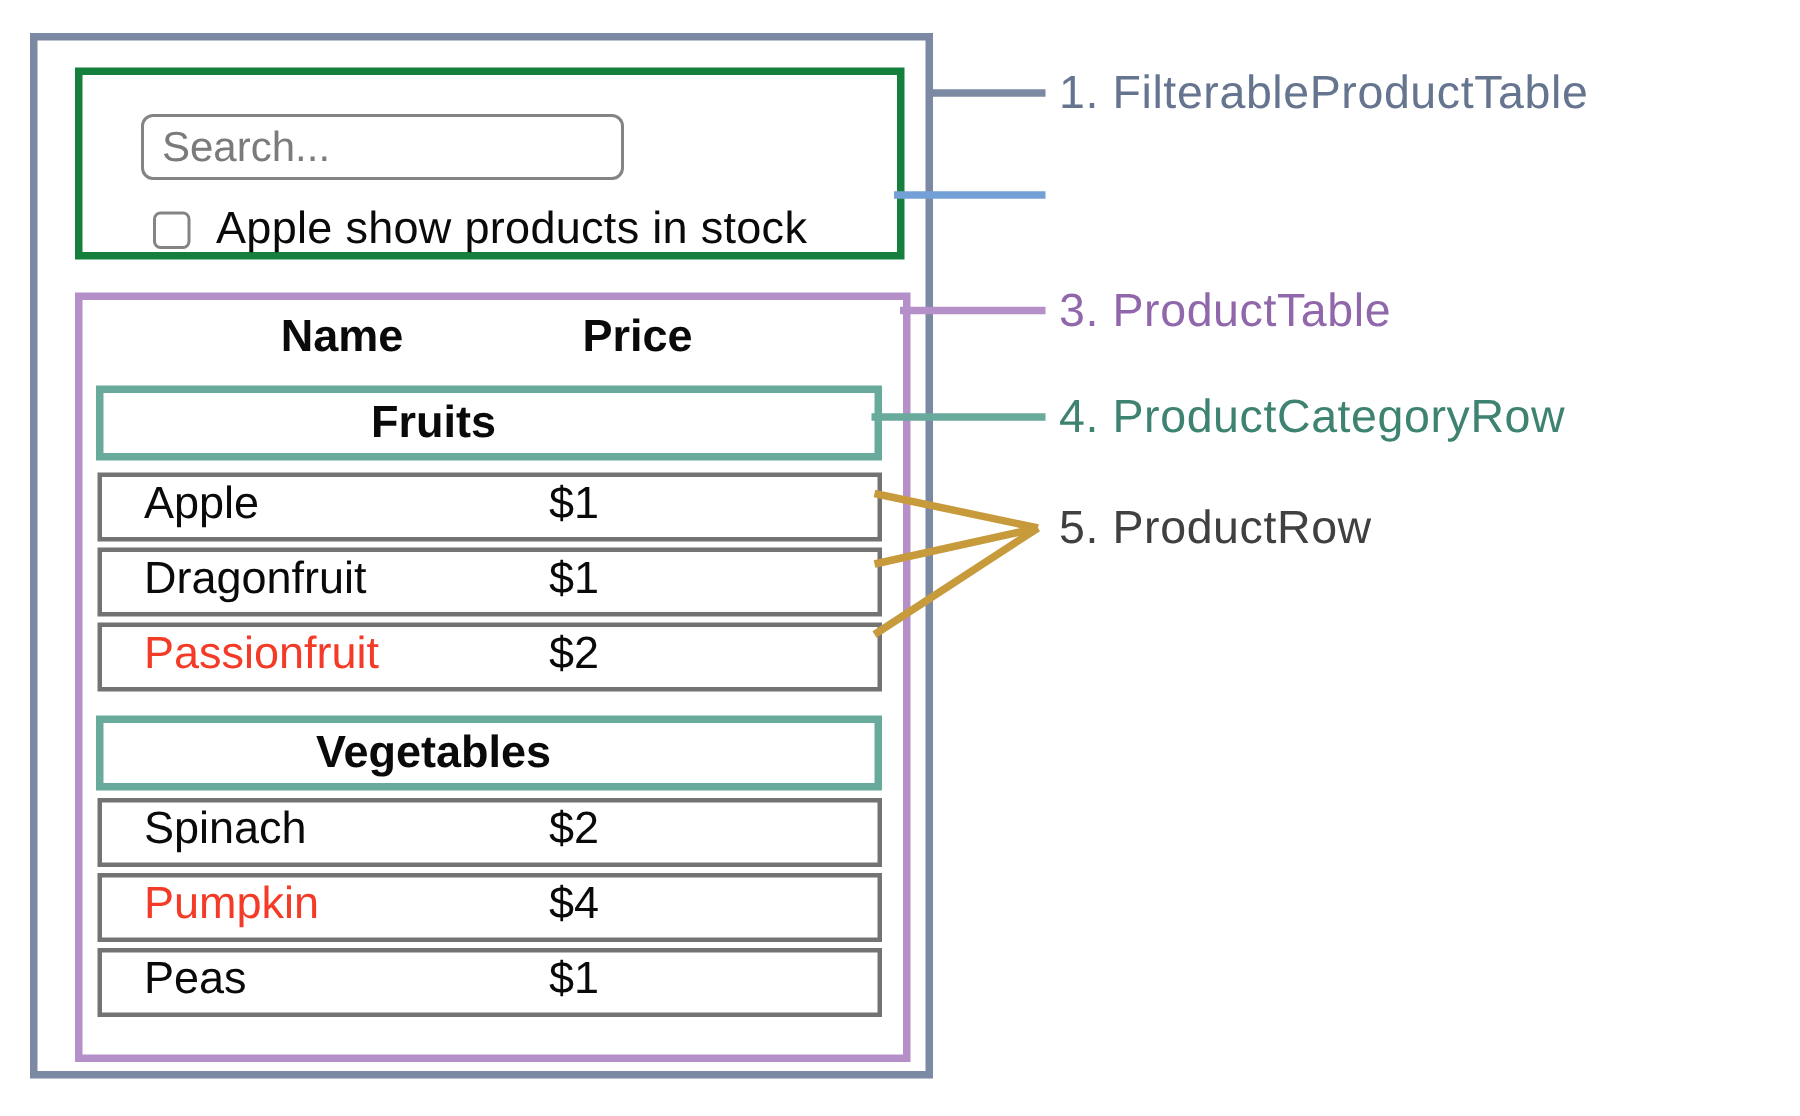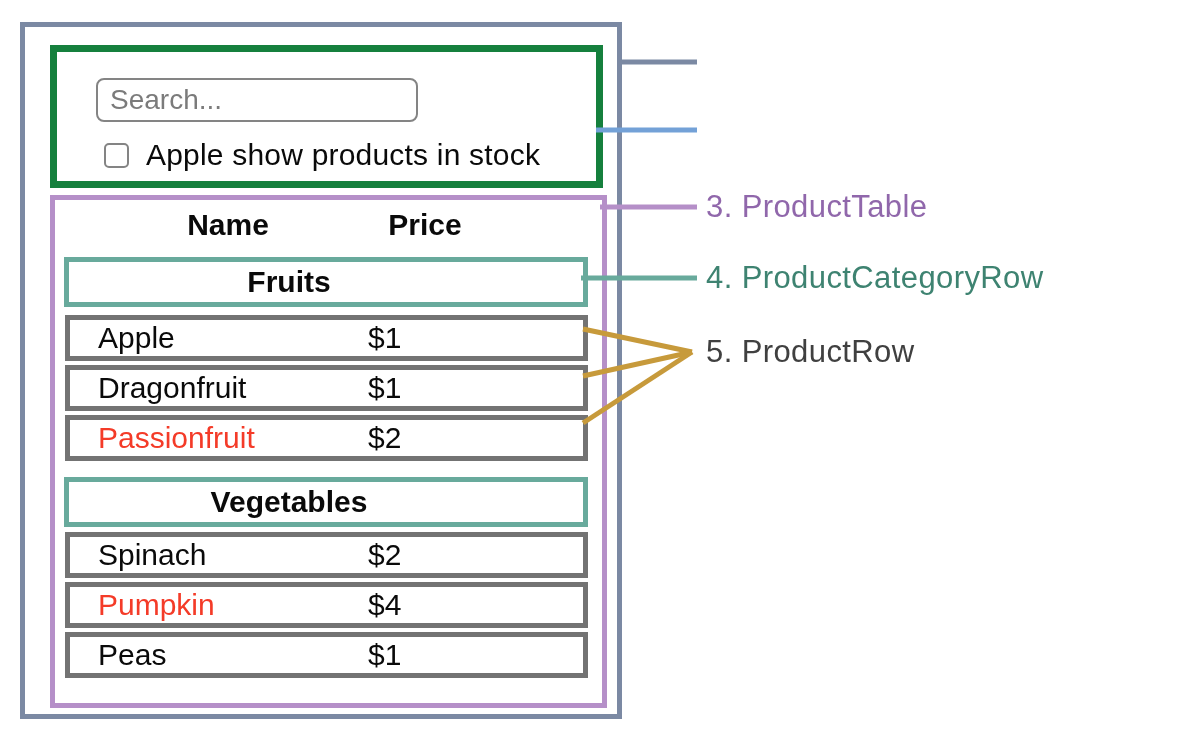--- a/index.html
+++ b/index.html
@@ -15,22 +15,22 @@
 
   
   .outer-box {
     position: absolute; left: 20px; top: 22px;
     width: 602px; height: 697px;
     border: 5px solid #7b89a3;
     background: #ffffff;
   }
   .searchbar-box {
     position: absolute; left: 25px; top: 18px;
-    width: 553px; height: 143px;
-    border: 7px solid #15803d;
+    width: 553px; height: 128px;
+    border: 5px solid #15803d;
   }
   .search-input {
     position: absolute; left: 39px; top: 26px;
     width: 322px; height: 44px;
     border: 2px solid #848484; border-radius: 8px;
     font-family: "Liberation Sans", sans-serif;
     font-size: 28px; color: #555; padding: 0 12px;
     outline: none; background: #fff;
   }
   .search-input::placeholder { color: #7b7b7b; opacity: 1; }
@@ -68,21 +68,21 @@
   .category-row.fruits     { top: 57px; }
   .category-row.vegetables { top: 277px; }
   .category-label {
     position: absolute; left: 0; top: 2px; width: 440px;
     text-align: center; font-size: 30px; font-weight: bold;
     color: #0a0a0a; line-height: 36px;
   }
 
   .product-row {
     position: absolute; left: 10px; width: 523px; height: 46px;
-    border: 5px solid #737373; background: #fff; padding-left: 41px;
+    border: 3px solid #737373; background: #fff; padding-left: 41px;
   }
   .row-apple        { top: 115px; }
   .row-dragonfruit  { top: 165px; }
   .row-passionfruit { top: 215px; }
   .row-spinach      { top: 332px; }
   .row-pumpkin      { top: 382px; }
   .row-peas         { top: 432px; }
   .cell-name {
     position: absolute; left: 28px; top: 0;
     font-size: 30px; line-height: 35px; color: #0a0a0a; white-space: nowrap;
@@ -170,17 +170,18 @@
   <svg class="connectors" viewBox="0 0 1200 744" xmlns="http://www.w3.org/2000/svg">
     <line x1="620" y1="62" x2="697" y2="62" stroke-width="5" stroke="#7b89a3"></line>
     <line x1="596" y1="130" x2="697" y2="130" stroke-width="5" stroke="#73a1d7"></line>
     <line x1="600" y1="207" x2="697" y2="207" stroke-width="5" stroke="#b58fc8"></line>
     <line x1="581" y1="278" x2="697" y2="278" stroke-width="5" stroke="#68aa9c"></line>
     <line x1="583" y1="329" x2="692" y2="352" stroke-width="5" stroke="#c79a3b"></line>
     <line x1="583" y1="376" x2="692" y2="352" stroke-width="5" stroke="#c79a3b"></line>
     <line x1="583" y1="423" x2="692" y2="352" stroke-width="5" stroke="#c79a3b"></line>
   </svg>
 
+  <div class="legend-label legend-1">1. FilterableProductTable</div>
   <div class="legend-label legend-3">3. ProductTable</div>
   <div class="legend-label legend-4">4. ProductCategoryRow</div>
   <div class="legend-label legend-5">5. ProductRow</div>
 
 </div>
 
 </body></html>

